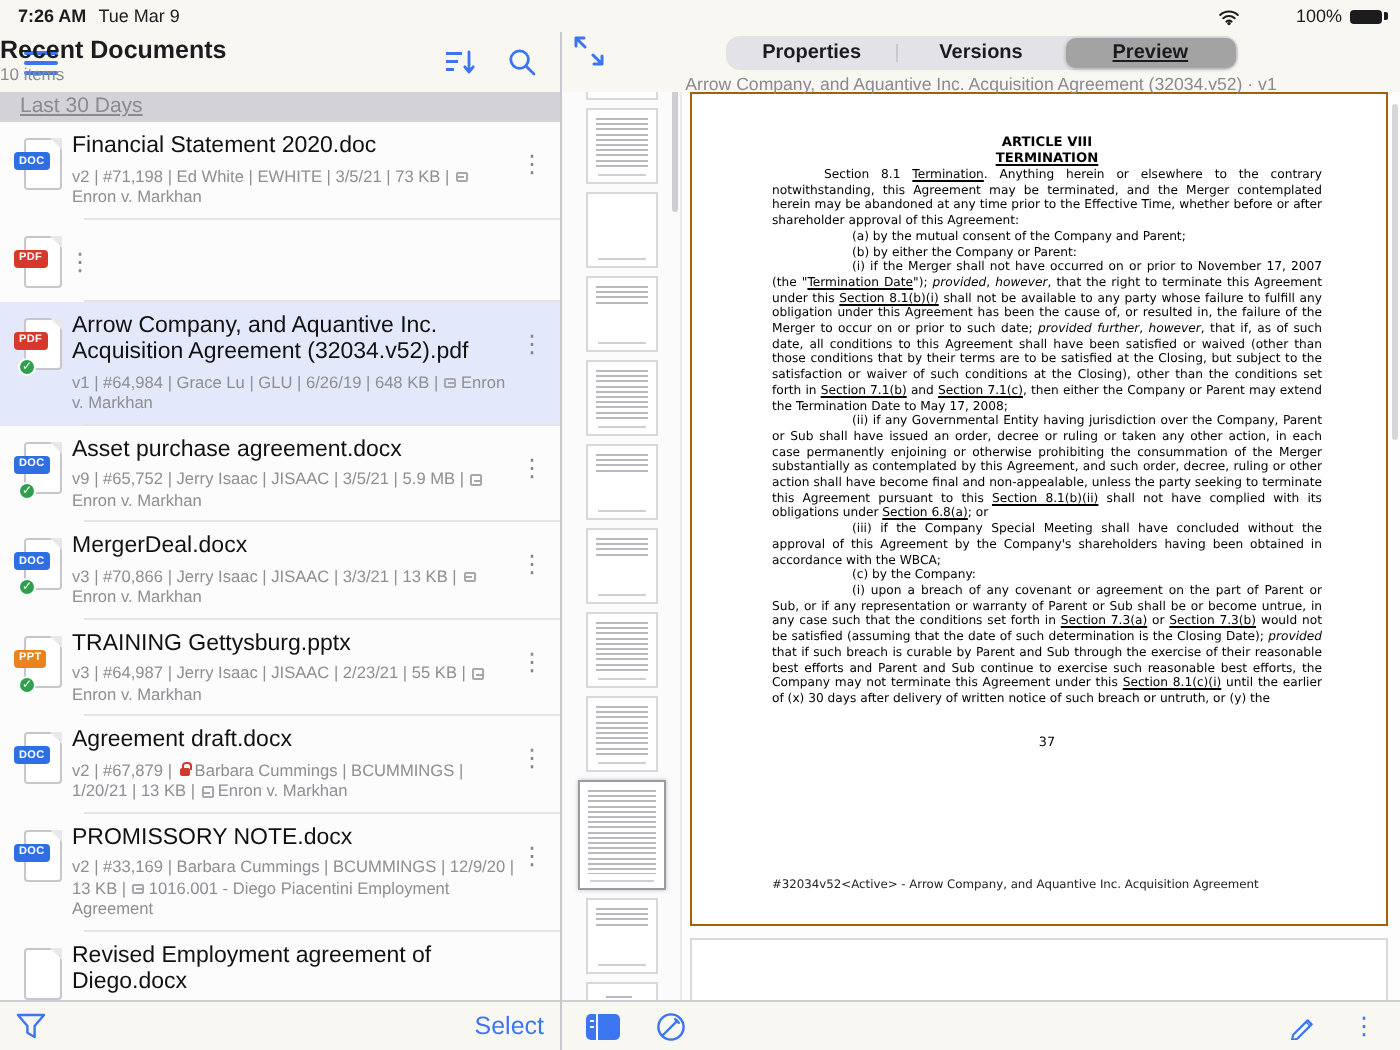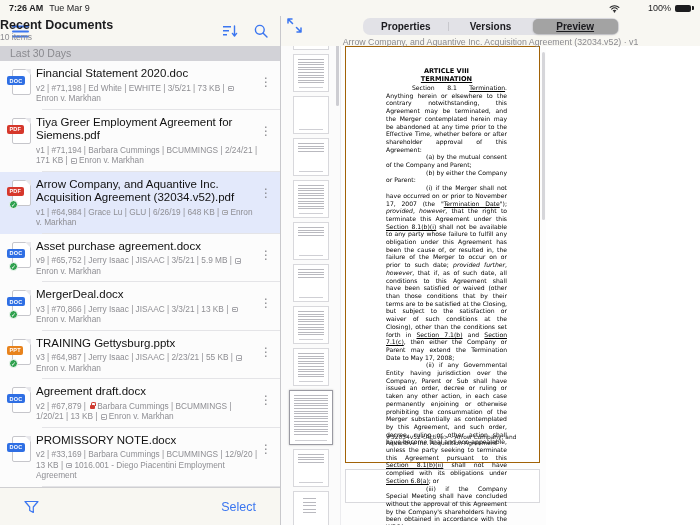--- a/index.html
+++ b/index.html
@@ -20,43 +20,43 @@
   .main{display:flex;height:509px;}
 
   
   .sidebar{width:281px;border-right:1px solid #c8c8cc;display:flex;flex-direction:column;background:#fcfcfc;}
   .side-header{height:30px;background:#f8f7f2;position:relative;display:flex;align-items:center;padding:0 12px;flex:none;}
   .side-titlebox{position:absolute;left:0;right:0;top:2px;text-align:left;pointer-events:none;}
   .side-title{font-size:12.5px;font-weight:600;}
   .side-subtitle{font-size:8.5px;color:#8a8a8f;margin-top:0px;}
   .icon-btn{display:flex;align-items:center;justify-content:center;}
   .hdr-right{margin-left:auto;display:flex;gap:16px;z-index:2;}
-  .section-bar{height:15px;background:#d2d2d7;color:#8a8a8f;font-size:10.5px;line-height:15px;padding:0 10px;flex:none;}
+  .section-bar{height:15px;background:#d2d2d7;color:#8a8a8f;font-size:10.5px;line-height:15px;padding:0 10px;flex:none;text-decoration:underline;}
   .doc-list{flex:1;overflow:hidden;background:#fcfcfc;}
   .doc-row{display:flex;padding:6px 6px 6px 10px;position:relative;align-items:flex-start;}
   .doc-row::after{content:'';position:absolute;left:42px;right:0;bottom:0;height:1px;background:#e4e4e7;}
   .doc-row.selected{background:#e3e9fb;}
   .fileicon{width:22px;height:27px;position:relative;margin-top:2px;flex:none;}
   .fpage{position:absolute;left:2px;top:0;width:19px;height:26px;background:#fff;border:1px solid #c6c6cb;border-radius:2px;}
   .fpage::after{content:'';position:absolute;right:-1px;top:-1px;border-style:solid;border-width:0 6px 6px 0;border-color:transparent #e8e8ec transparent transparent;}
   .fbadge{position:absolute;left:-3px;top:7px;font-size:5.5px;font-weight:bold;color:#fff;padding:1.5px 2.5px;border-radius:2px;letter-spacing:.2px;}
   .fcheck{position:absolute;left:-1px;bottom:-2px;width:9px;height:9px;border-radius:50%;background:#2fa14e;border:1.5px solid #fff;color:#fff;font-size:6px;line-height:9px;text-align:center;}
   .doc-main{flex:1;margin-left:4px;min-width:0;}
   .doc-title{font-size:11.5px;line-height:13.5px;color:#111;}
   .doc-meta{font-size:8.3px;line-height:10.5px;color:#8e8e93;margin-top:2px;}
   .lock-ico{display:inline-block;width:5px;height:4px;background:#cf3a30;border-radius:1px;position:relative;margin:0 2px;}
   .lock-ico::before{content:'';position:absolute;left:0.5px;top:-3px;width:3px;height:3px;border:1px solid #cf3a30;border-bottom:none;border-radius:2px 2px 0 0;}
   .matter-ico{display:inline-block;width:6px;height:5.5px;border:1px solid #a7a7ac;border-radius:1px;margin:0 2px 0 1px;position:relative;top:0.5px;}
   .matter-ico::after{content:'';position:absolute;left:0.5px;right:0.5px;top:1.5px;height:1px;background:#a7a7ac;}
   .row-dots{width:16px;flex:none;text-align:center;color:#85858a;font-size:12px;line-height:14px;margin-top:8px;letter-spacing:0;}
-  .side-toolbar{height:38px;border-top:1px solid #cfcfd2;background:#f8f7f2;display:flex;align-items:center;padding:0 24px;flex:none;}
+  .side-toolbar{height:25px;border-top:1px solid #cfcfd2;background:#f8f7f2;display:flex;align-items:center;padding:0 8px;flex:none;}
   .select-label{margin-left:auto;font-size:12.5px;color:var(--accent);}
 
   
-  .right{flex:1;position:relative;display:flex;flex-direction:row;}
+  .right{flex:1;position:relative;display:flex;flex-direction:column;}
   .right-header{position:absolute;top:0;left:0;right:0;height:30px;background:#f8f7f2;z-index:3;}
   .segmented{width:256px;height:17px;background:#e2e2e7;border-radius:7px;padding:1px;display:flex;margin:2px auto 0;}
   .seg{flex:1;text-align:center;font-size:10px;font-weight:600;color:#1b1b1f;line-height:15px;position:relative;border-radius:5px;}
   .seg.selected{background:#a3a3a3;box-shadow:0 0.5px 2px rgba(0,0,0,.28);text-decoration:underline;}
   .seg.div-line::before{content:'';position:absolute;left:0;top:3px;bottom:3px;width:1px;background:#c8c8cd;}
   .preview-doc-title{font-size:8.8px;color:#8a8a8f;text-align:center;margin-top:2px;white-space:nowrap;overflow:hidden;}
   .expand-btn{position:absolute;left:6px;top:2px;z-index:4;width:16px;height:16px;}
 
   .right-body{flex:1;display:flex;overflow:hidden;}
   .strip{width:60px;position:relative;overflow:hidden;background:#fbfbfb;border-right:1px solid #ececef;flex:none;}
@@ -160,24 +160,20 @@
       <div class="doc-meta">v2 | #71,198 | Ed White | EWHITE | 3/5/21 | 73 KB | <span class="matter-ico"></span>Enron v. Markhan</div>
     </div>
     <div class="row-dots">⋮</div>
   </div>
           <div class="doc-row">
     <div class="fileicon">
       <span class="fpage"></span>
       <span class="fbadge" style="background: rgb(214, 56, 44);">PDF</span>
 
     </div>
-    <div class="doc-main">
-      <div class="doc-title">Tiya Greer Employment Agreement for Siemens.pdf</div>
-      <div class="doc-meta">v1 | #71,194 | Barbara Cummings | BCUMMINGS | 2/24/21 | 171 KB | <span class="matter-ico"></span>Enron v. Markhan</div>
-    </div>
     <div class="row-dots">⋮</div>
   </div>
           <div class="doc-row selected" style="background: rgb(227, 233, 251);">
     <div class="fileicon">
       <span class="fpage"></span>
       <span class="fbadge" style="background: rgb(214, 56, 44);">PDF</span>
       <span class="fcheck">✓</span>
     </div>
     <div class="doc-main">
       <div class="doc-title">Arrow Company, and Aquantive Inc. Acquisition Agreement (32034.v52).pdf</div>

